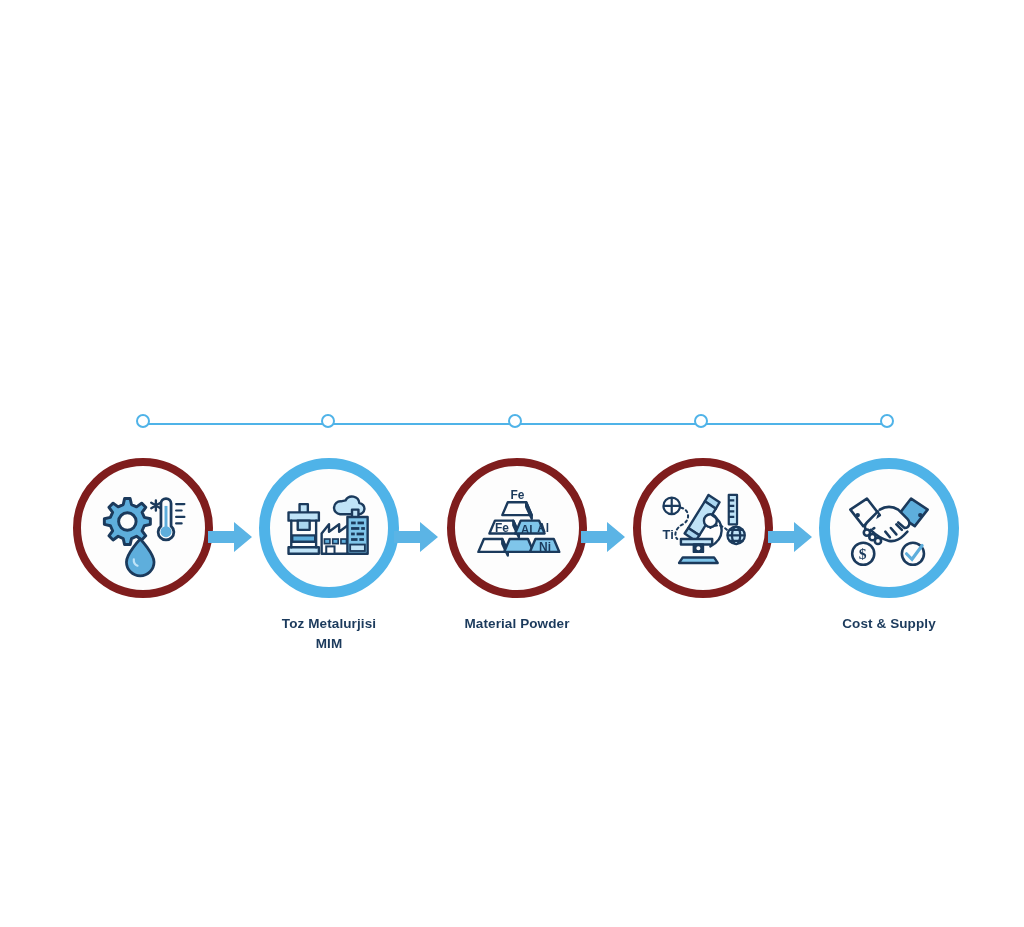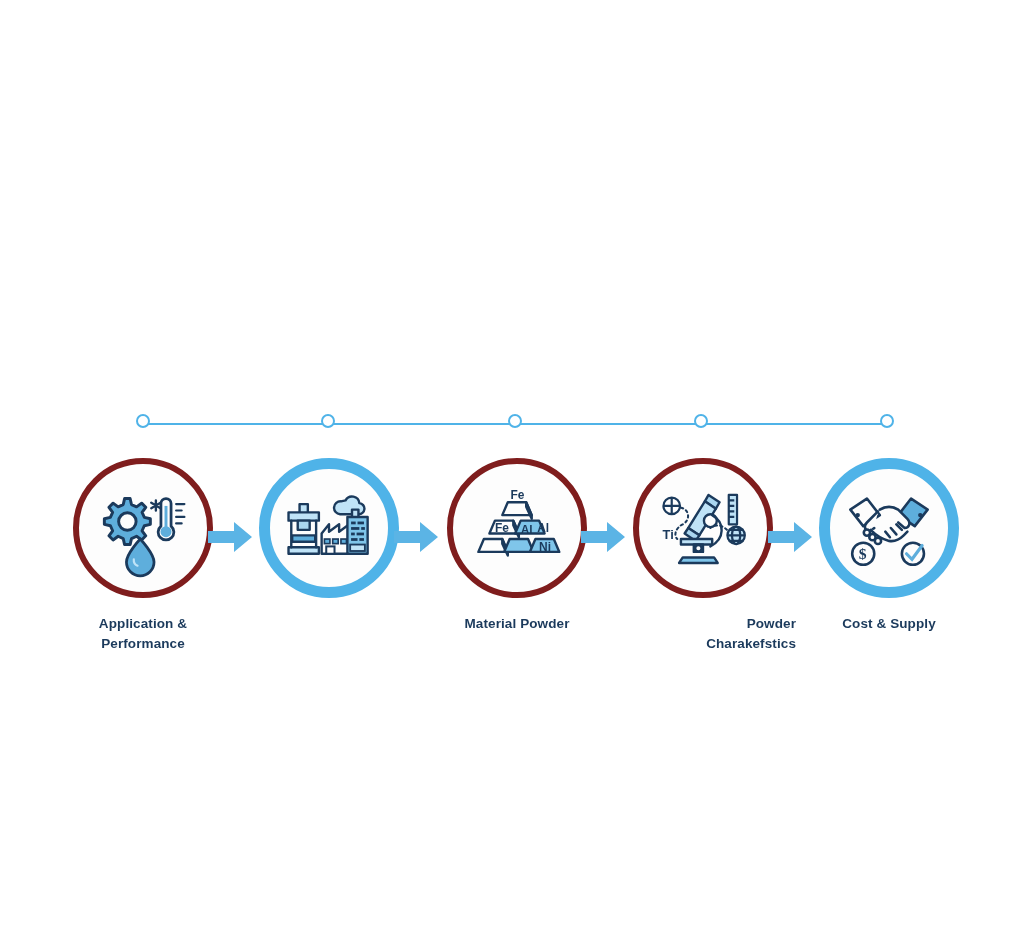--- a/index.html
+++ b/index.html
@@ -64,21 +64,21 @@
   }
   .circle {
     position: relative;
     width: 140px;
     height: 140px;
     margin: 8px auto 0 auto;
     border-radius: 50%;
     background: #fdfdfd;
     box-sizing: border-box;
   }
-  .circle.navy  { border: 6px solid #7f1d1d; }
+  .circle.navy  { border: 8px solid #7f1d1d; }
   .circle.light { border: 11px solid #4FB3E8; }
   .circle svg {
     position: absolute;
     left: 50%;
     top: 50%;
     transform: translate(-50%, -50%);
     width: 92px;
     height: 92px;
     overflow: visible;
   }
@@ -130,22 +130,20 @@
           </g>
           <circle cx="75" cy="54" r="6" fill="#5EAEDC"></circle>
           <rect x="73.4" y="26" width="3.2" height="26" fill="#5EAEDC"></rect>
           <g stroke="#1B3A5C" stroke-width="2.4" stroke-linecap="round">
             <path d="M86 24 L95 24 M86 31 L92 31 M86 38 L95 38 M86 45 L92 45"></path>
           </g>
           <path d="M47 62 C47 62 32 78 32 87 a15 15 0 0 0 30 0 C62 78 47 62 47 62 Z" fill="#5EAEDC" stroke="#1B3A5C" stroke-width="3" stroke-linejoin="round"></path>
           <path d="M40 84 a7 7 0 0 0 4 7" stroke="#BFE3F7" stroke-width="2.4" fill="none" stroke-linecap="round"></path>
         </svg>
       </div>
-      <div class="step-label">Application &amp;
-Performance</div>
     </div>
 
     <svg class="arrow" style="left:208px;" viewBox="0 0 44 34">
       <path d="M0 11 L26 11 L26 2 L44 17 L26 32 L26 23 L0 23 Z" fill="#5BB4E5"></path>
     </svg>
 
     <div class="step" style="left:236px;">
       <div class="circle light">
         <svg viewBox="0 0 100 100">
           <g stroke="#1B3A5C" stroke-width="2.6" stroke-linejoin="round" stroke-linecap="round">
@@ -178,20 +176,22 @@
             <rect x="74" y="49" width="9" height="3"></rect>
             <rect x="85" y="49" width="4" height="3"></rect>
             <rect x="74" y="55" width="4" height="3"></rect>
             <rect x="80" y="55" width="8" height="3"></rect>
             <rect x="74" y="61" width="7" height="3"></rect>
             <rect x="83" y="61" width="5" height="3"></rect>
           </g>
           <rect x="73" y="68" width="16" height="7" fill="#BFE3F7" stroke="#1B3A5C" stroke-width="2"></rect>
         </svg>
       </div>
+      <div class="step-label">Toz Metalurjisi
+MIM</div>
     </div>
 
     <svg class="arrow" style="left:394px;" viewBox="0 0 44 34">
       <path d="M0 11 L26 11 L26 2 L44 17 L26 32 L26 23 L0 23 Z" fill="#5BB4E5"></path>
     </svg>
 
     <div class="step" style="left:424px;">
       <div class="circle navy">
         <svg viewBox="0 0 100 100">
           <g stroke="#1B3A5C" stroke-width="2.6" stroke-linejoin="round" stroke-linecap="round">
@@ -246,22 +246,20 @@
             <circle cx="58" cy="42" r="7" fill="#fdfdfd"></circle>
             <path d="M60 36 C74 44 74 62 58 70" fill="none"></path>
             <rect x="26" y="62" width="34" height="6" fill="#BFE3F7"></rect>
             <path d="M40 68 L40 76 L50 76 L50 68 Z" fill="#A9D6F0"></path>
             <circle cx="45" cy="72" r="3.5" fill="#fdfdfd"></circle>
             <path d="M28 82 L62 82 L66 88 L24 88 Z" fill="#7FC5EA"></path>
           </g>
           <text x="6" y="62" fill="#1B3A5C" font-family="Liberation Sans, sans-serif" font-size="14" font-weight="bold">Ti</text>
         </svg>
       </div>
-      <div class="step-label">Powder
-Charakefstics</div>
     </div>
 
     <svg class="arrow" style="left:768px;" viewBox="0 0 44 34">
       <path d="M0 11 L26 11 L26 2 L44 17 L26 32 L26 23 L0 23 Z" fill="#5BB4E5"></path>
     </svg>
 
     <div class="step" style="left:796px;">
       <div class="circle light">
         <svg viewBox="0 0 100 100">
           <g stroke="#1B3A5C" stroke-width="2.8" stroke-linejoin="round" stroke-linecap="round">

